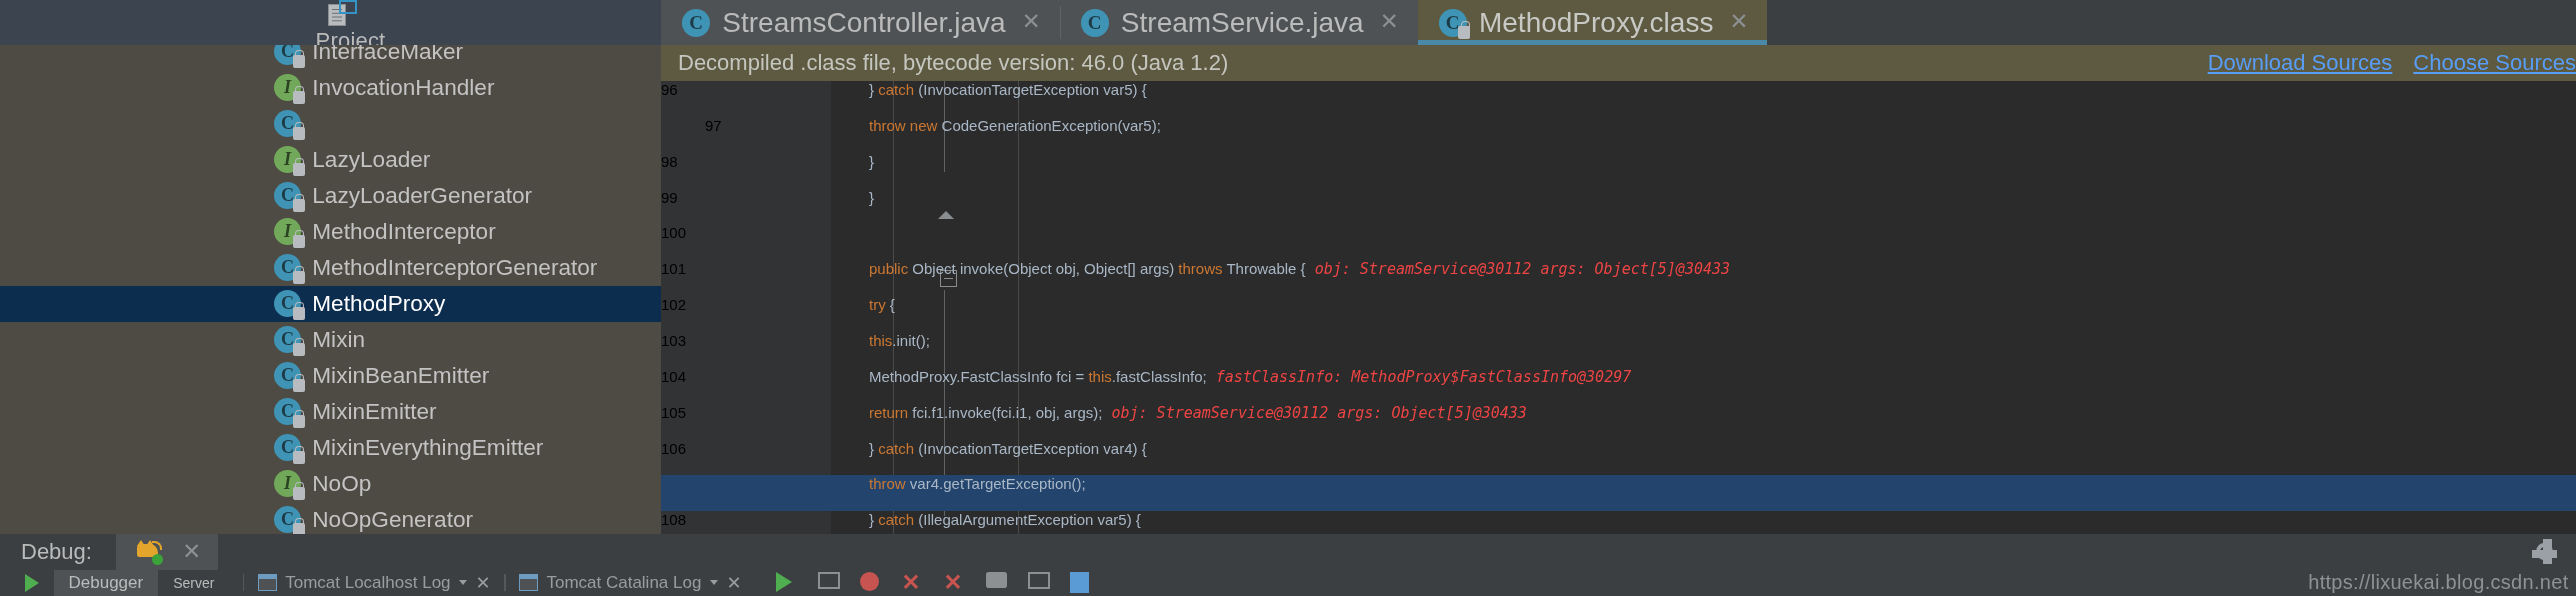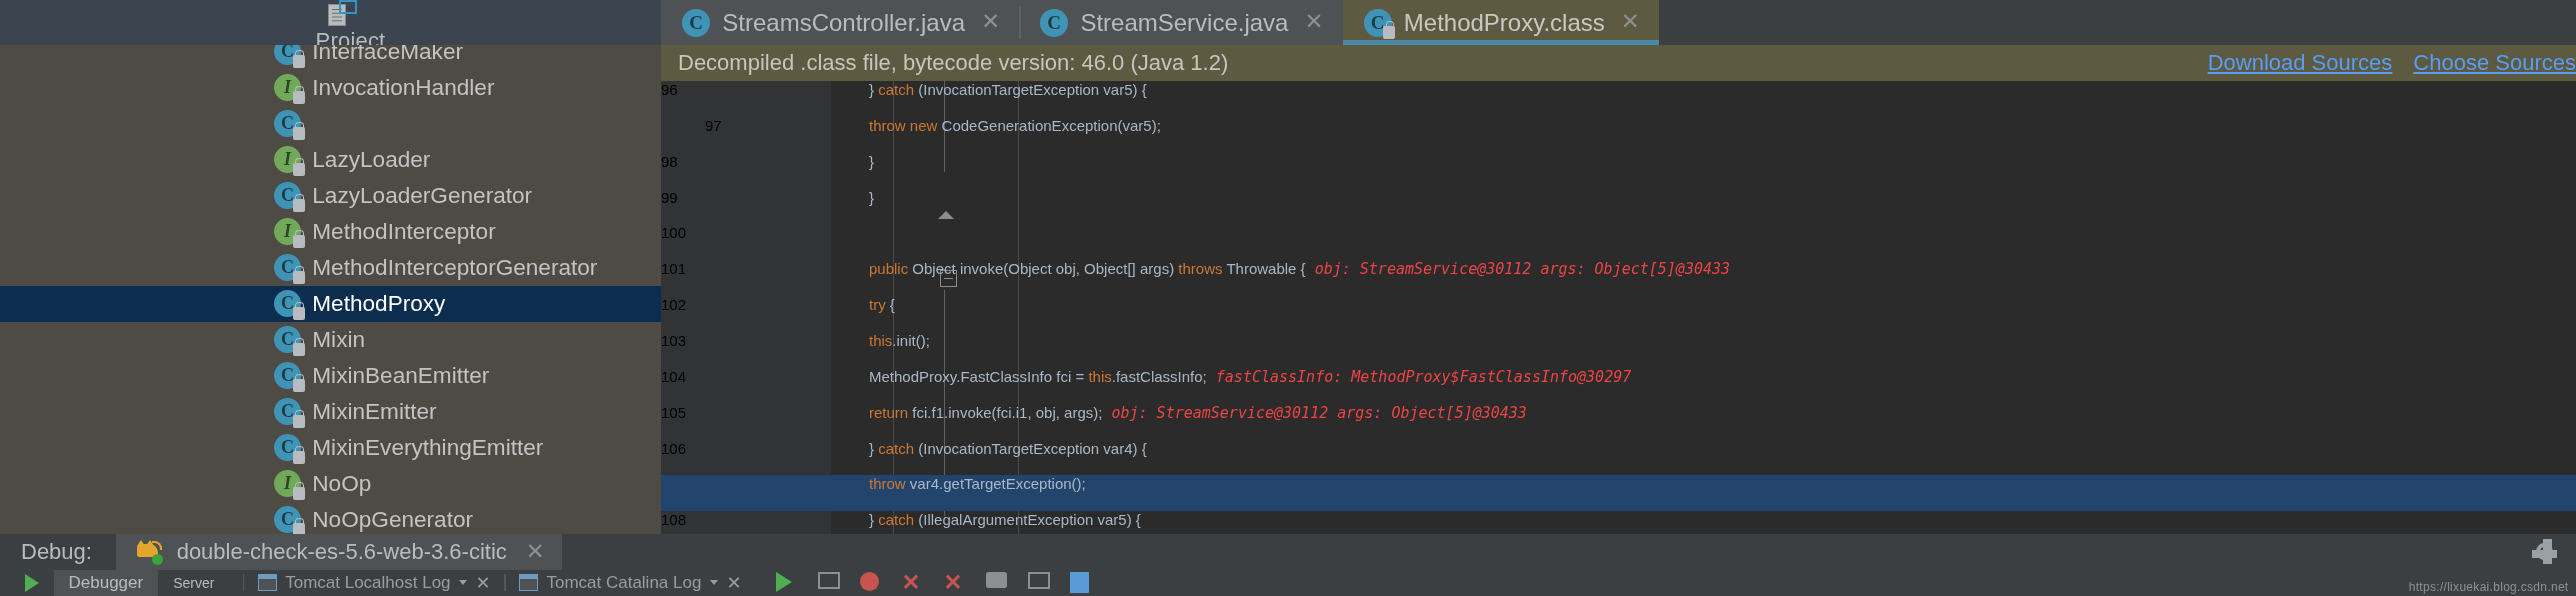--- a/index.html
+++ b/index.html
@@ -55,21 +55,21 @@
   .tabs { flex:1; height:45px; background:#3c3f41; display:flex; align-items:stretch; }
   .tab { display:flex; align-items:center; padding:0 19px 0 21px; gap:12.3px; position:relative; background:#4e5254; }
   .tab.alt { background:#4e5254; }
   .tab.active { background:#5d5a41; }
   .tab.active::after { content:""; position:absolute; left:0; right:0; bottom:0; height:4.7px; background:#4a88a8; }
   .tab .tsepline { position:absolute; left:0; top:5.7px; bottom:5.7px; width:1.9px; background:#5f6365; }
   .cls-ic { width:28px; height:28px; border-radius:50%; background:#3f94b5; color:#1d3a46; font-size:19px; font-weight:bold; display:flex; align-items:center; justify-content:center; flex:none; position:relative; font-family:"Liberation Serif", serif; }
   .cls-ic.iface { background:#72a85a; color:#2b4421; font-style:italic; }
   .lockbadge { position:absolute; right:-3.8px; bottom:-2.8px; width:12.3px; height:13.2px; background:#b8bcc0; border-radius:1.9px; }
   .lockbadge::before { content:""; position:absolute; left:2.8px; top:-4.7px; width:6.6px; height:7.5px; border:1.9px solid #b8bcc0; border-bottom:none; border-radius:3.8px 3.8px 0 0; }
-  .tab-label { font-size:24px; color:#bbbbbb; white-space:nowrap; }
+  .tab-label { font-size:28px; color:#bbbbbb; white-space:nowrap; }
   .tab.active .tab-label { color:#c8c9c5; }
   .tab-close { color:#8d9093; font-size:22.6px; line-height:1; margin-left:3.8px; }
 
   
   .sidebar { position:absolute; left:0; top:45px; width:661px; bottom:62px; background:#4e4b44; overflow:hidden; }
   .tree { position:relative; top:-11.3px; }
   .titem { height:36px; display:flex; align-items:center; padding-left:274px; gap:11.3px; }
   .titem.sel { background:#0d2d4f; }
   .titem .cls-ic { width:27px; height:27px; font-size:18px; }
   .tlabel { font-size:22.6px; color:#c3c3c3; white-space:nowrap; }
@@ -126,21 +126,21 @@
 
   .dbgtools { display:flex; align-items:center; gap:21px; margin-left:34px; }
   .dtool { width:21px; height:21px; position:relative; }
   .dt-resume { width:0;height:0; border-top:10.4px solid transparent; border-bottom:10.4px solid transparent; border-left:16px solid #4fae4f; }
   .dt-stop { width:19px; height:19px; border-radius:50%; background:#c75450; }
   .dt-x { color:#c75450; font-size:22.6px; font-weight:bold; line-height:21px; }
   .dt-cam { width:21px; height:16px; background:#8d9093; border-radius:2.8px; }
   .dt-mon { width:22.6px; height:17px; border:2.8px solid #8d9093; }
   .dt-ins { width:19px; height:21px; background:#5b9bd5; }
 
-  .watermark { position:absolute; right:7.5px; bottom:1.9px; font-size:12px; color:#8e9295; letter-spacing:0.3px; }
+  .watermark { position:absolute; right:7.5px; bottom:1.9px; font-size:20px; color:#8e9295; letter-spacing:0.3px; }
 </style>
 </head>
 <body>
 
 <div class="app">
 
   <div class="toprow">
 
     <div class="projectbar">
       <div class="proj-icon">
@@ -317,21 +317,20 @@
   <div class="debugbar">
     <div class="debug-lbl">Debug:</div>
     <div class="debug-tab">
       <div class="tomcat-ic">
         <div class="ear"></div>
           <div class="ear2"></div>
           <div class="body"></div>
           <div class="tail"></div>
           <div class="dot"></div>
       </div>
-      <div class="debug-name">double-check-es-5.6-web-3.6-citic</div>
       <div class="debug-close">✕</div>
     </div>
     <div class="dbg-gear">
       <div class="ic-gear" style="width:17px;height:17px;border-width:4.7px;"></div>
     </div>
   </div>
 
   <div class="statusbar">
     <div class="sb-green-arrow"></div>
     <div class="sb-tab">Debugger</div>

